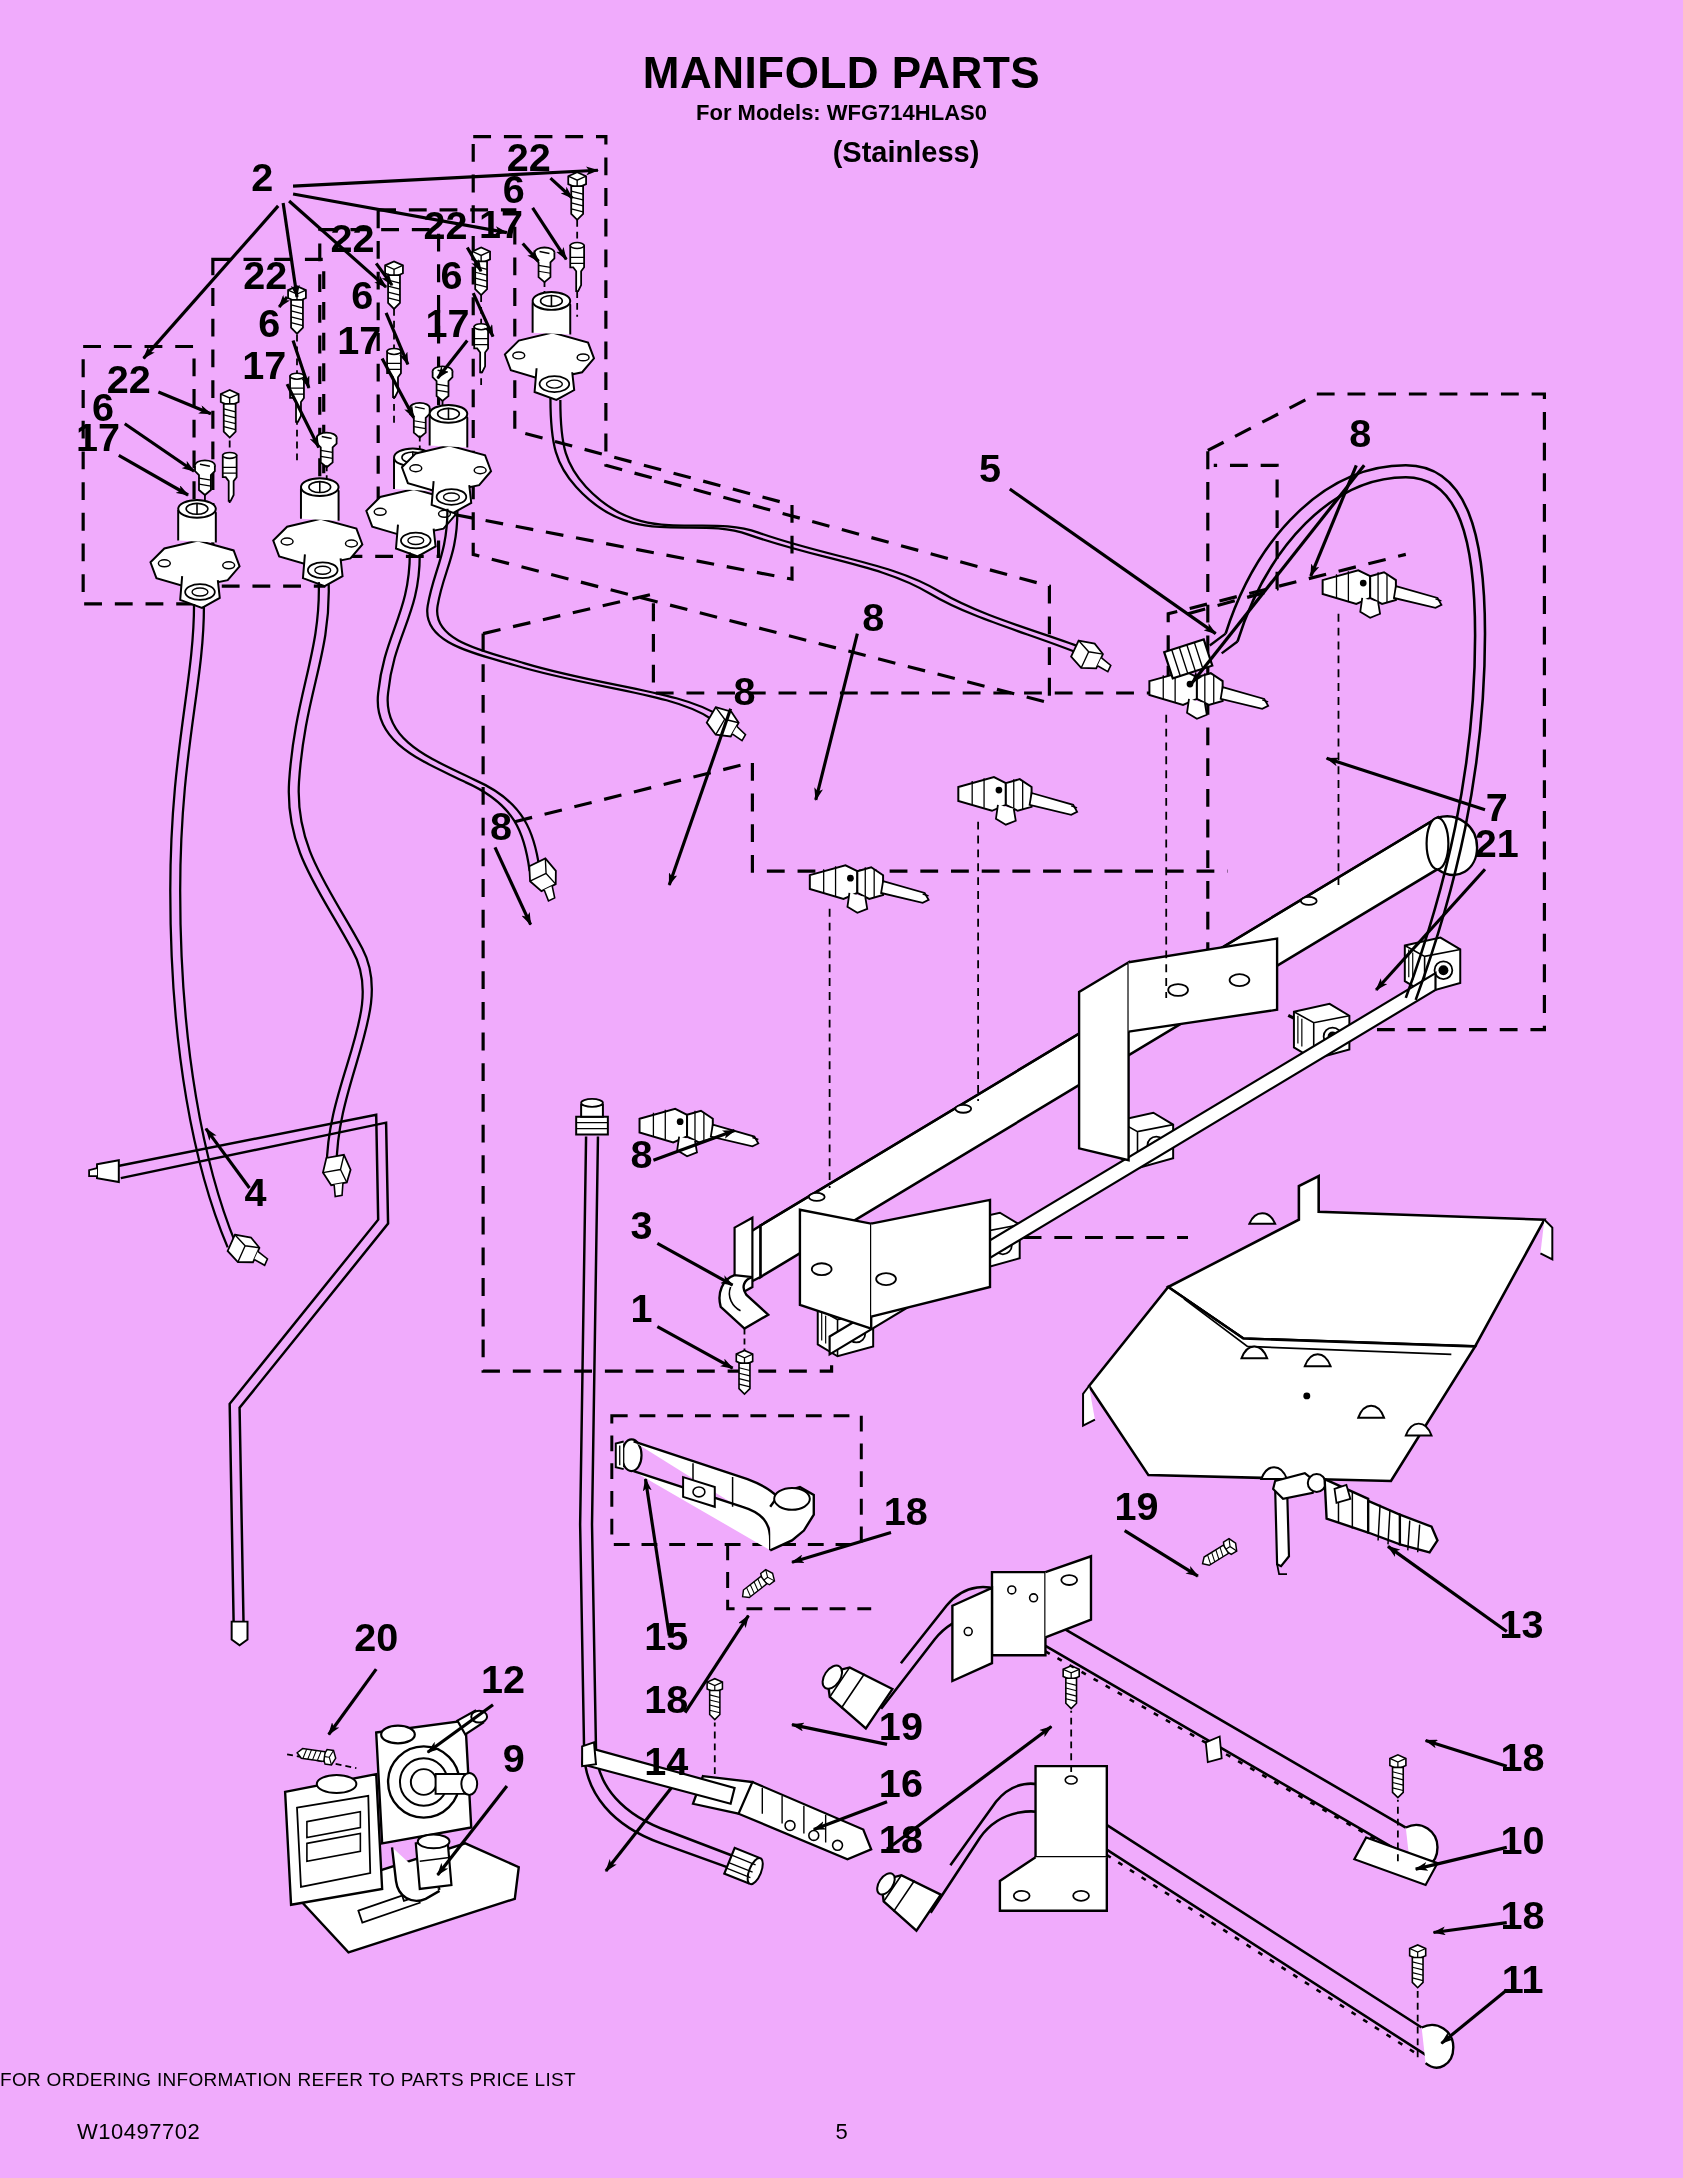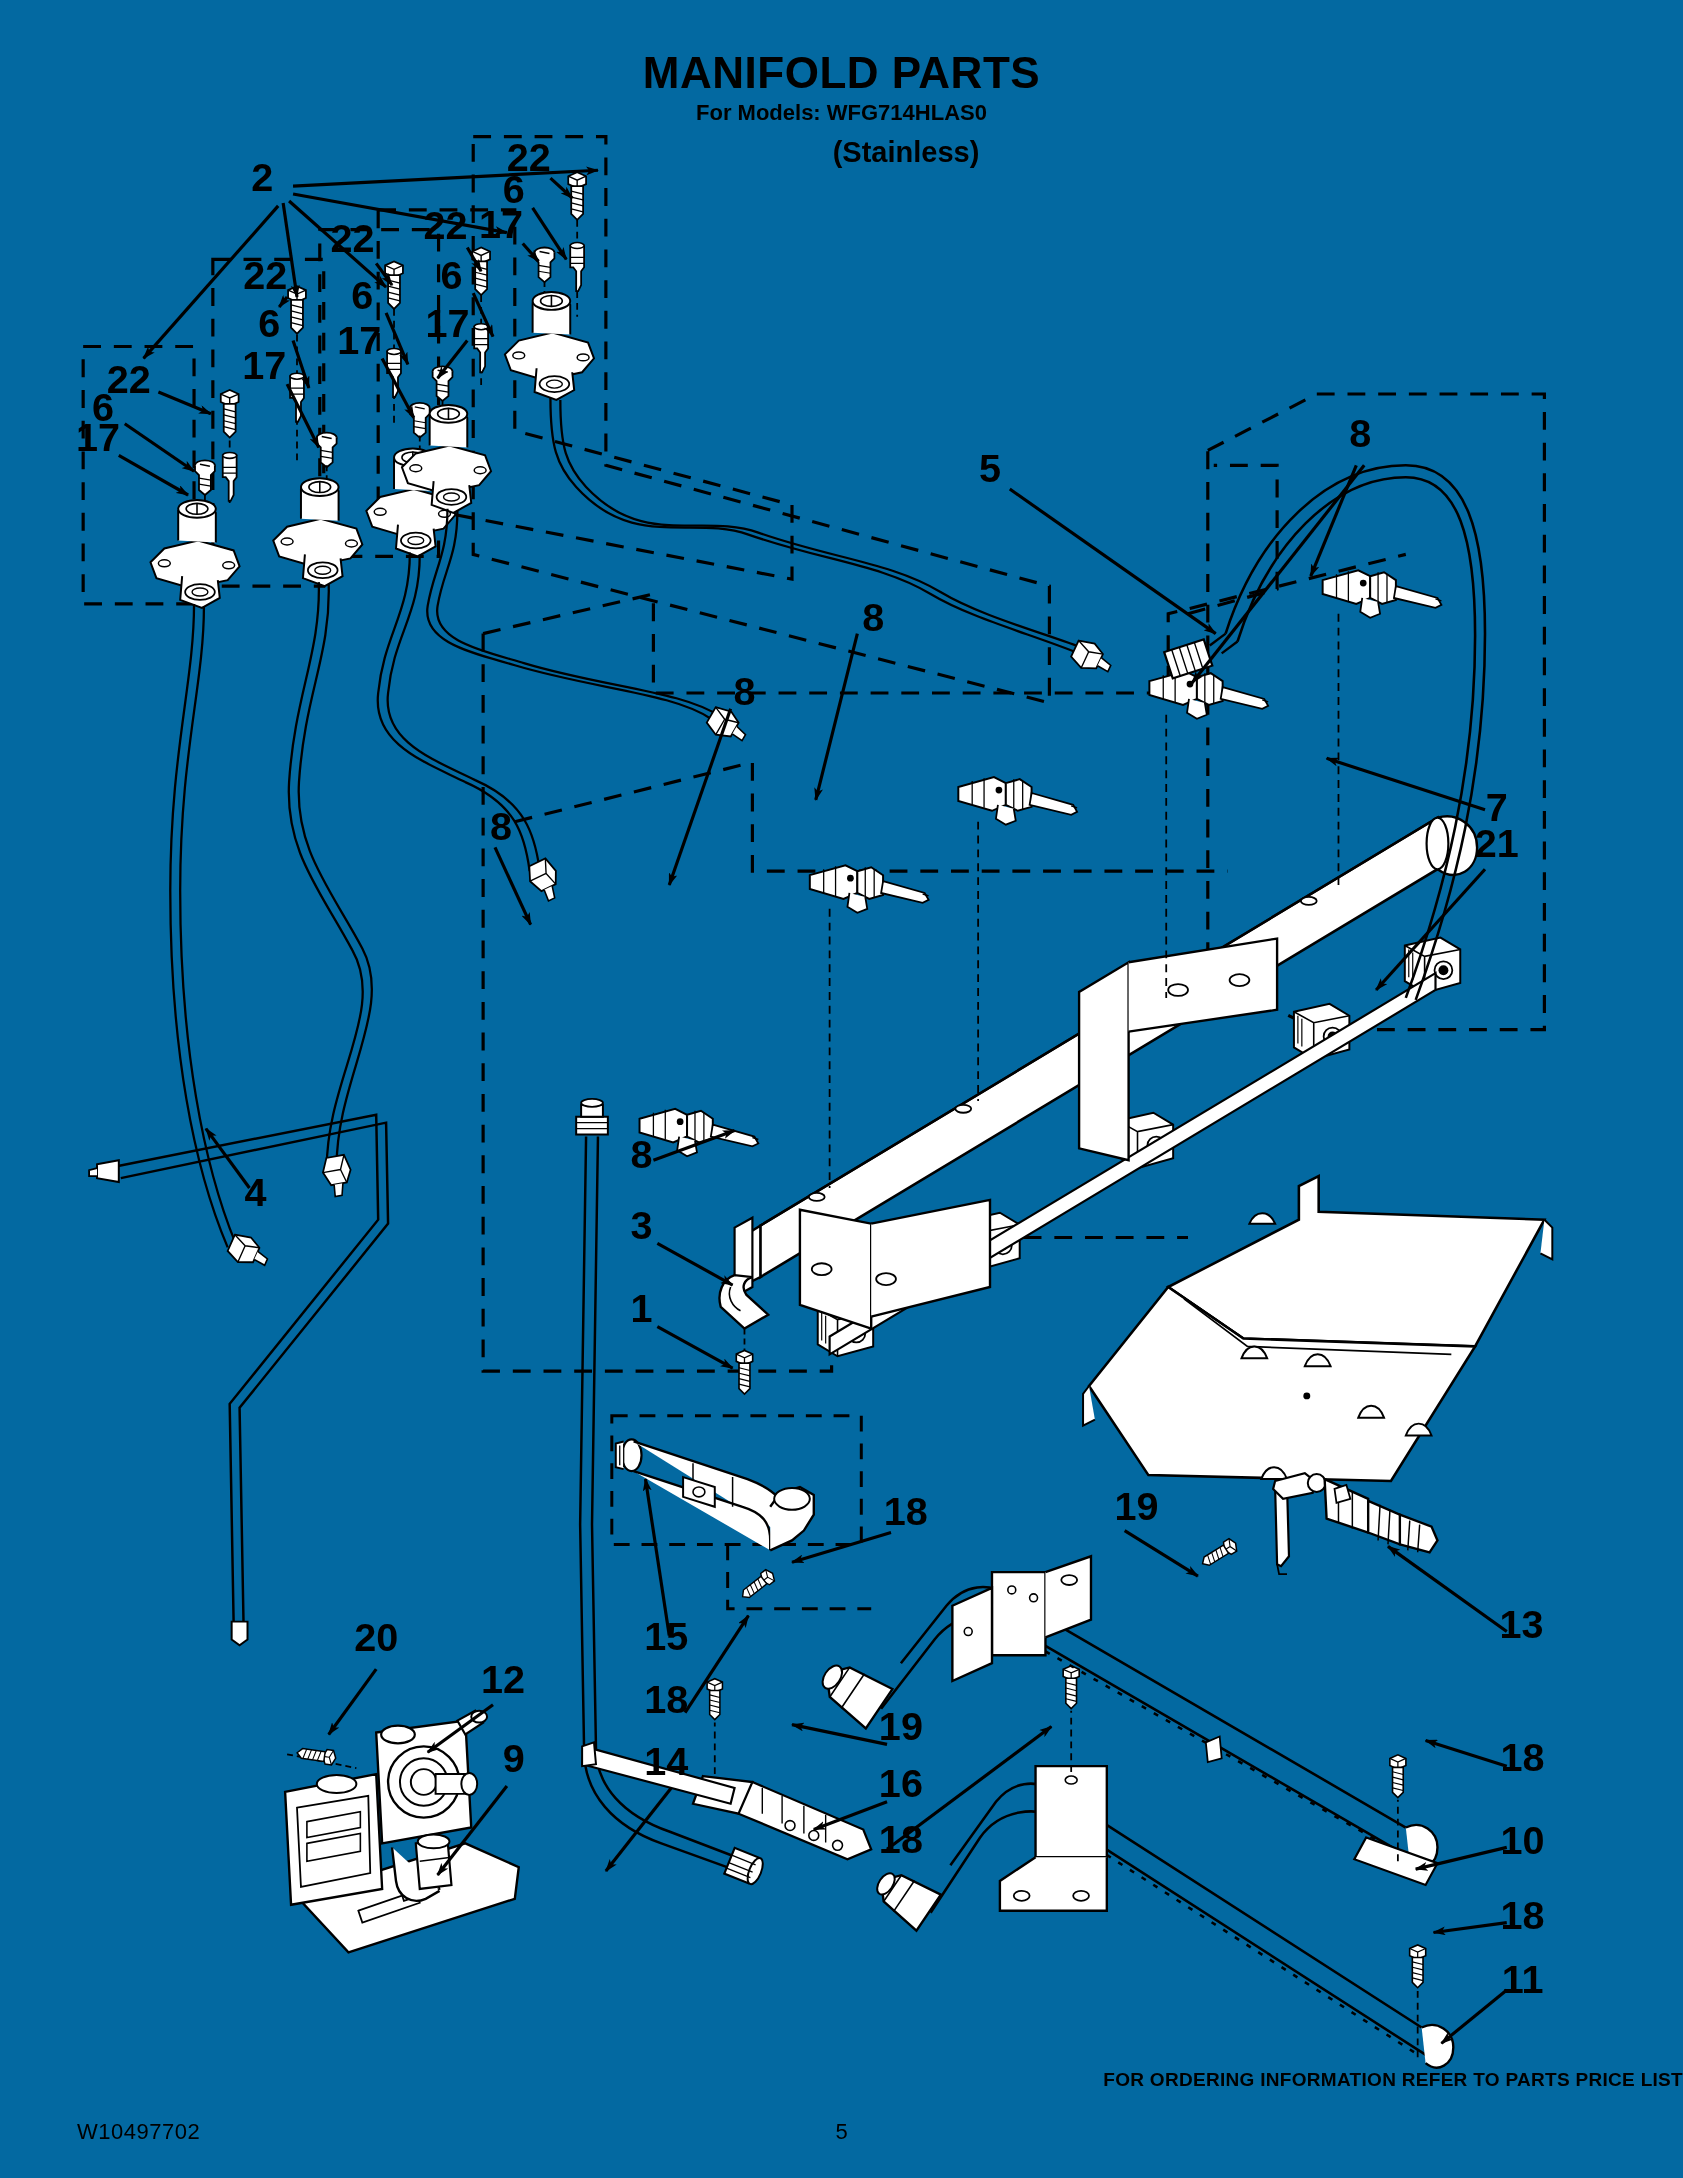--- a/index.html
+++ b/index.html
@@ -4,21 +4,21 @@
 <style>
   html, body {
     margin: 0;
     padding: 0;
     background: #ffffff;
   }
   #page {
     position: relative;
     width: 1683px;
     height: 2178px;
-    background: #0369a1;
+    background: #f0abfc;
     font-family: "Liberation Sans", sans-serif;
     color: #000000;
     overflow: hidden;
   }
   .title-block {
     position: absolute;
     top: 50px;
     left: 0;
     width: 1683px;
     text-align: center;
@@ -40,23 +40,23 @@
     font-weight: bold;
     margin-top: 8px;
     margin-left: 129px;
     line-height: 1.2;
   }
   .footer-note {
     position: absolute;
     top: 2069px;
     left: 0;
     width: 1683px;
-    text-align: right;
+    text-align: left;
     font-size: 19px;
-    font-weight: bold;
+    font-weight: normal;
     letter-spacing: 0.3px;
   }
   .footer-docnum {
     position: absolute;
     top: 2119px;
     left: 77px;
     font-size: 22px;
     font-weight: normal;
     letter-spacing: 0.5px;
   }

